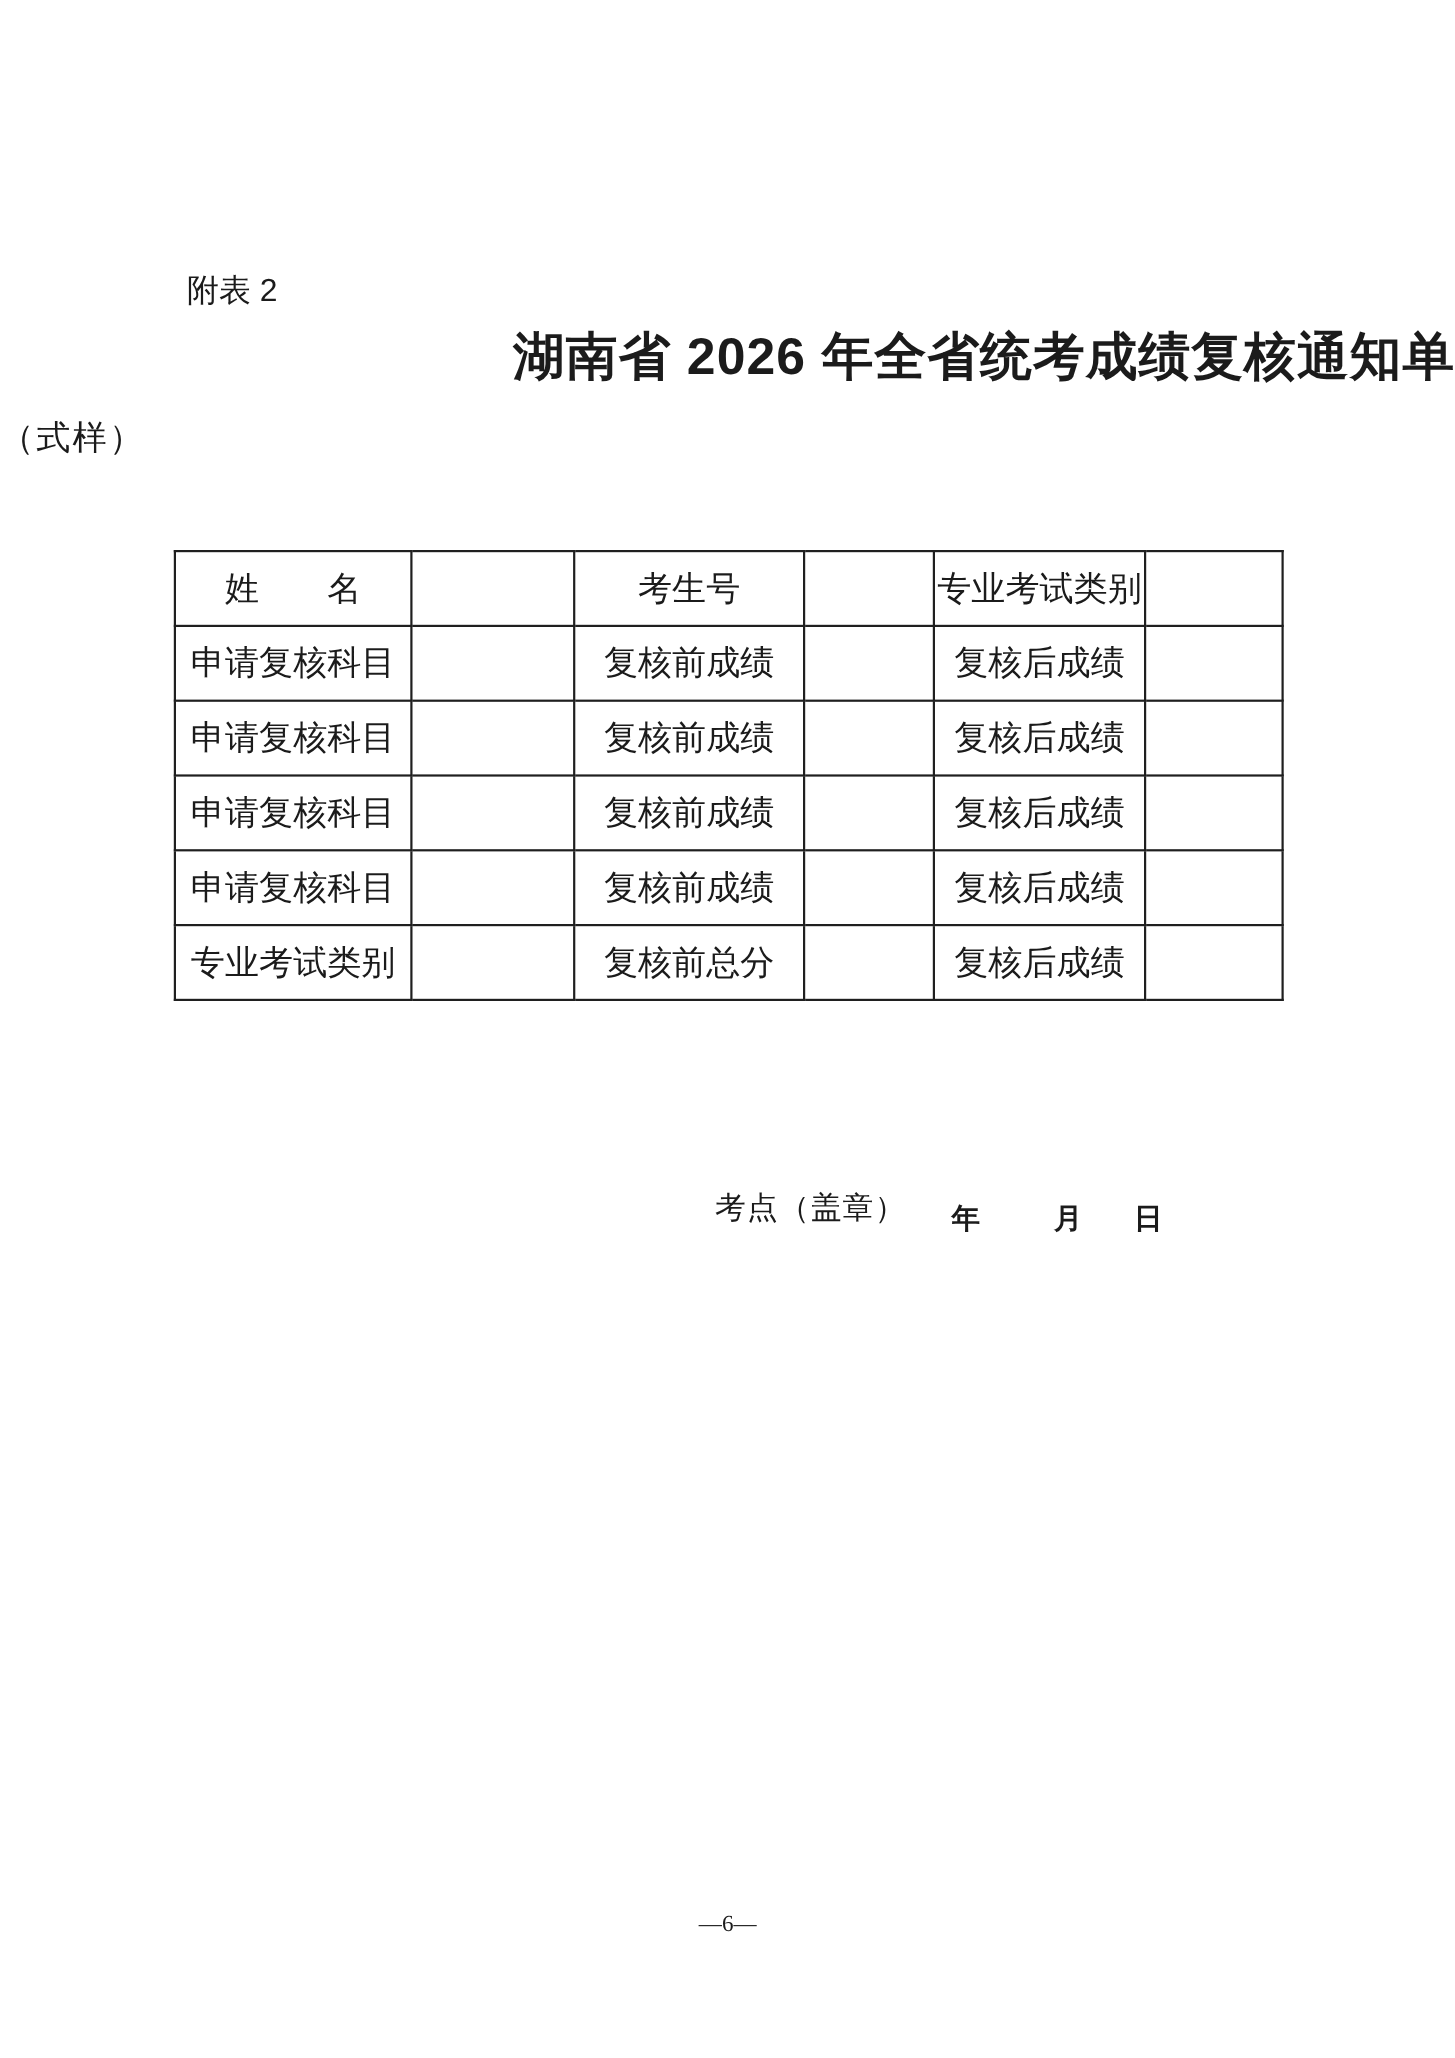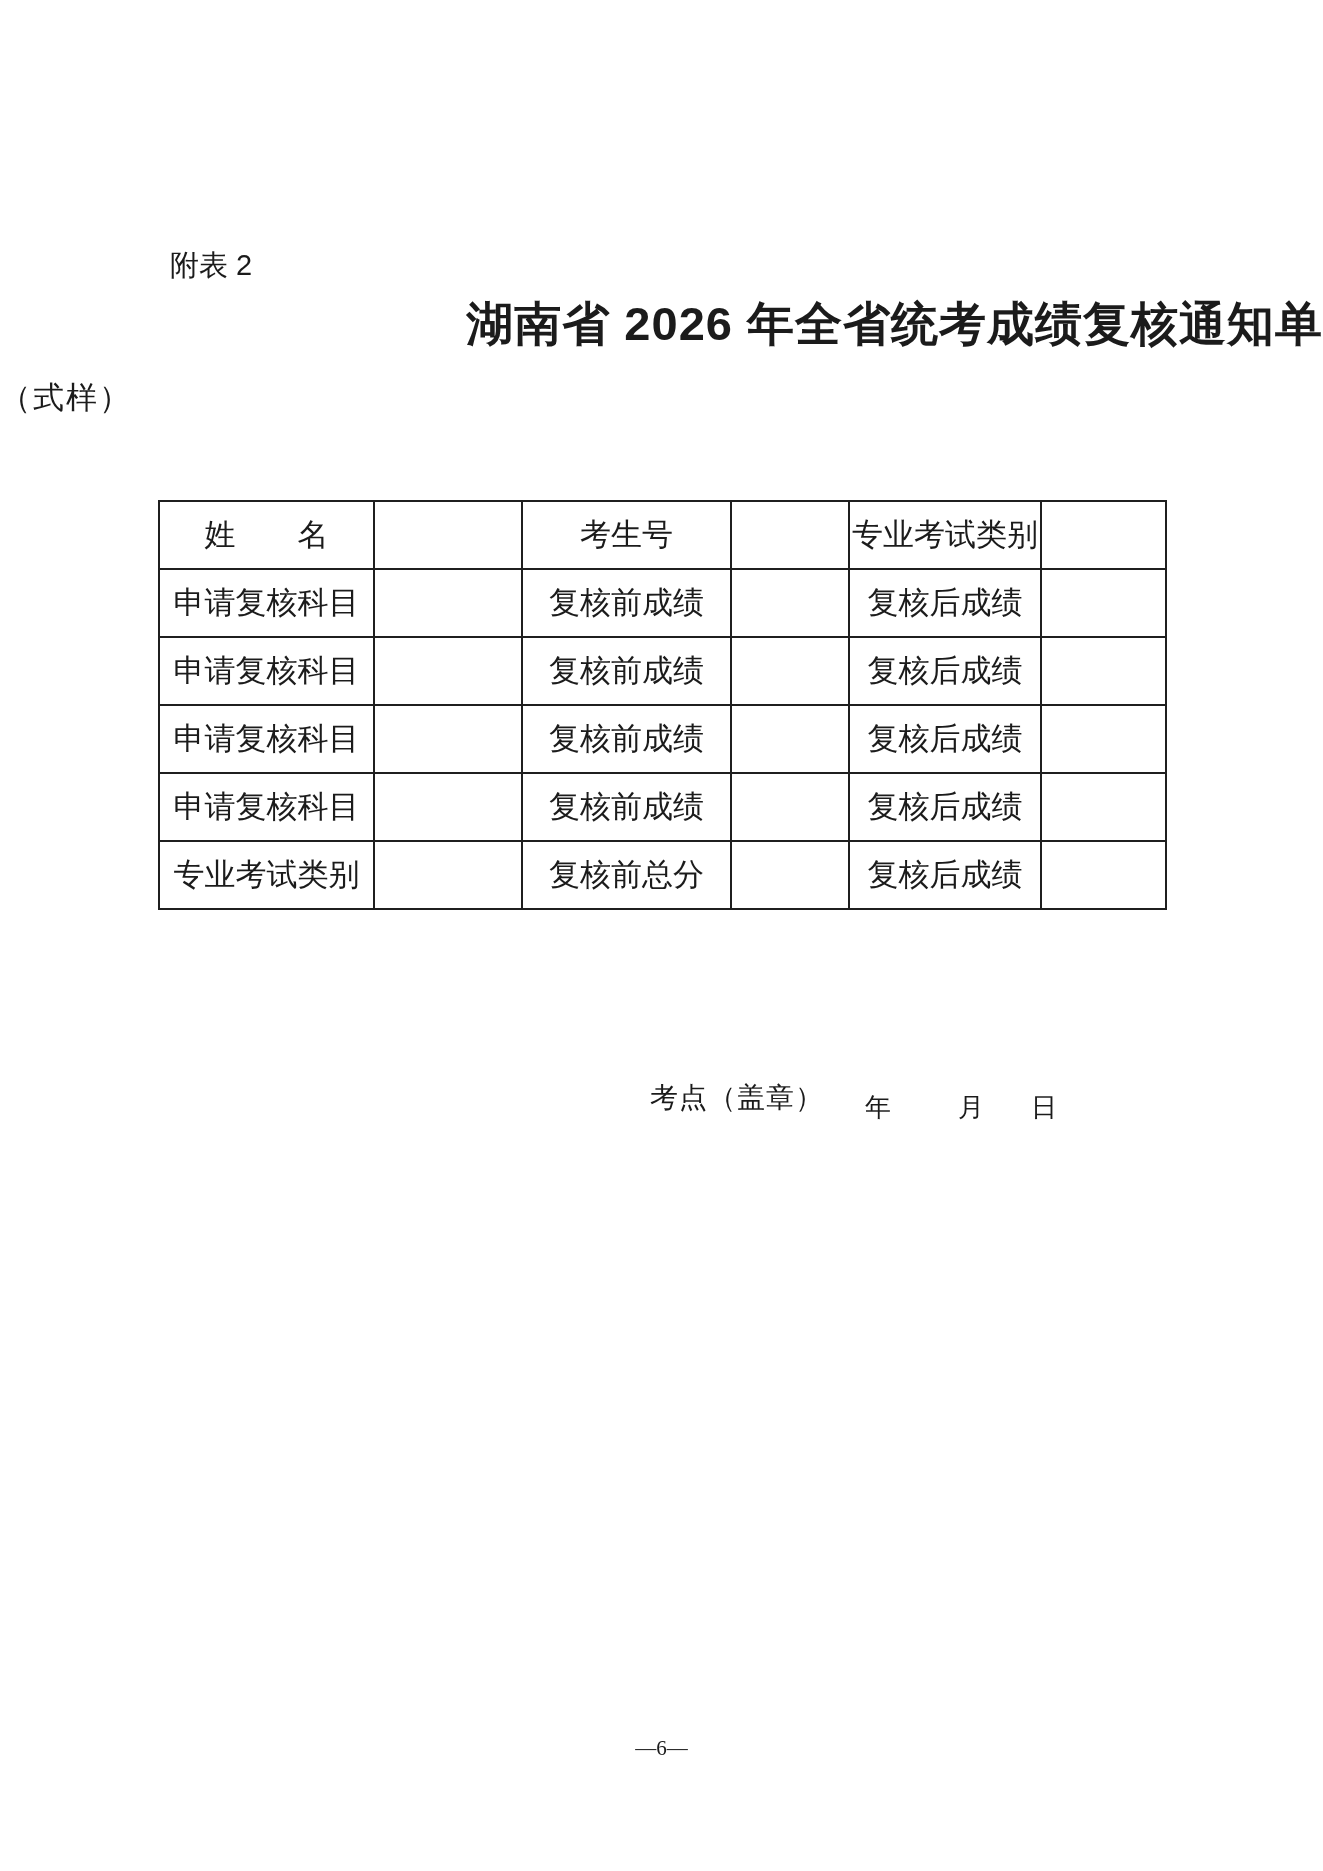--- a/index.html
+++ b/index.html
@@ -70,20 +70,21 @@
     top: 1032px;
     font-size: 28px;
     letter-spacing: 1px;
     margin-top: 47px;
   }
   .dateline {
     position: absolute;
     left: 865px;
     top: 1090px;
     font-size: 26px;
+    font-weight: bold;
   }
   .dateline .gap-month { margin-left: 67px; }
   .dateline .gap-day   { margin-left: 47px; }
   .pagenum {
     position: absolute;
     left: 0;
     right: 0;
     top: 1736px;
     text-align: center;
     font-size: 21px;

